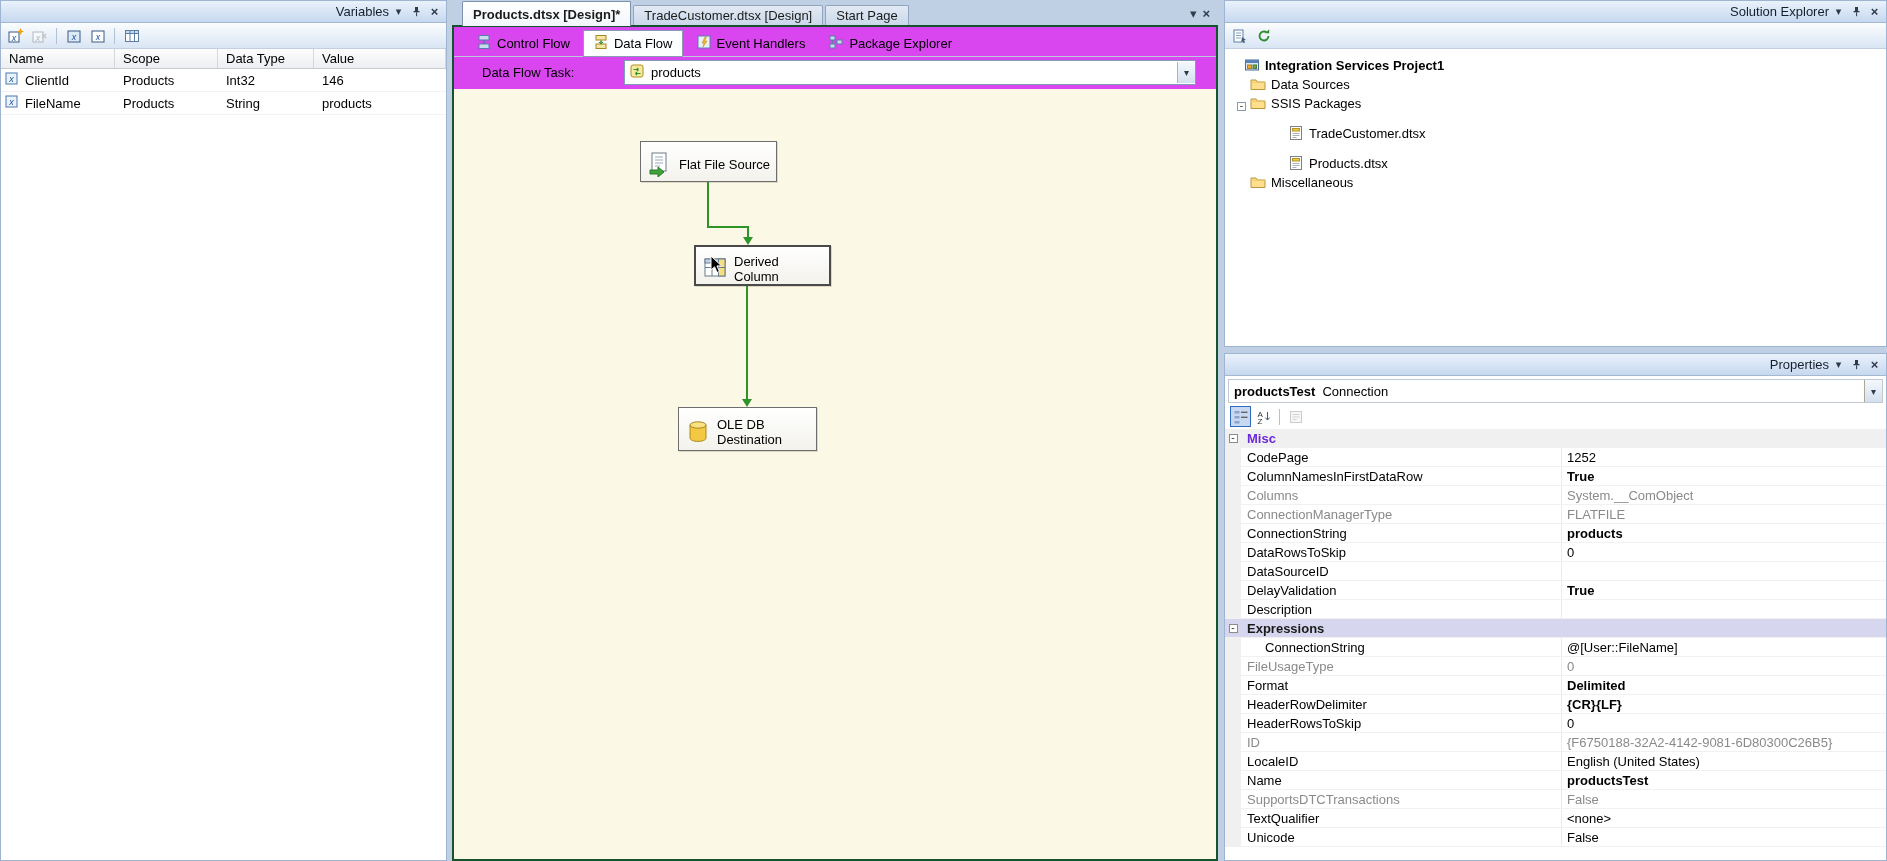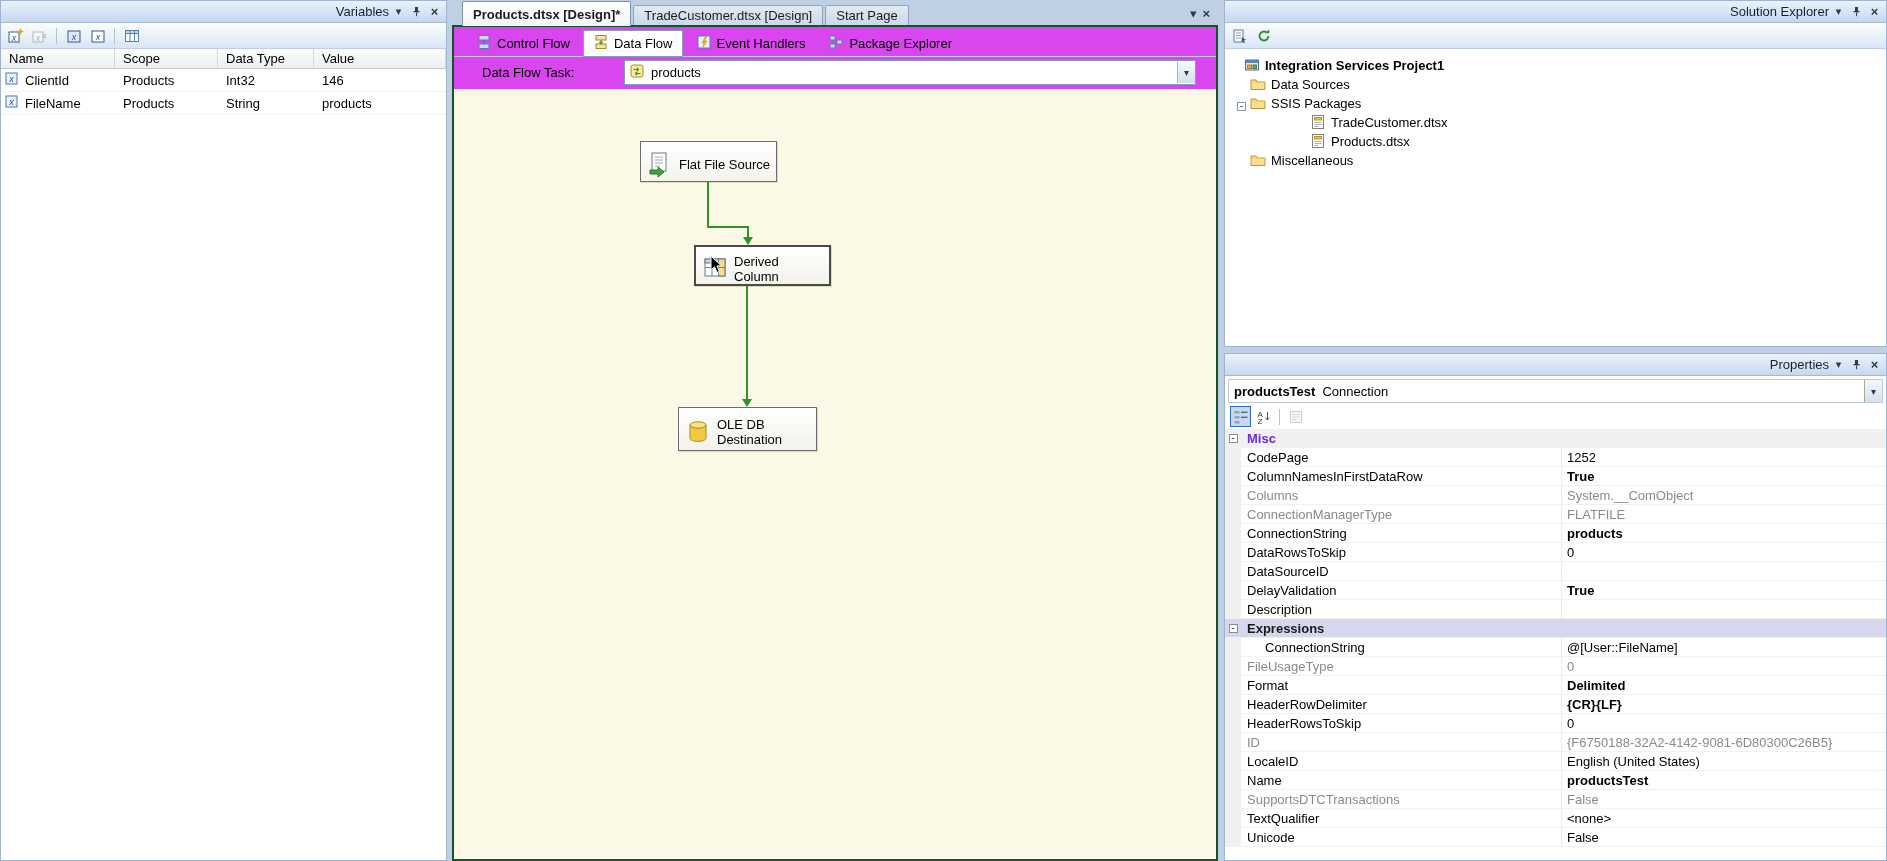--- a/index.html
+++ b/index.html
@@ -63,21 +63,21 @@
   #comp-oledb     { left:224px; top:318px; width:139px; height:44px; }
   .conn { position:absolute; background:#2E9428; }
   .arrowhead { position:absolute; width:0; height:0; border-left:5px solid transparent;
                border-right:5px solid transparent; border-top:8px solid #2E9428; }
   .mouse-cursor { position:absolute; left:14px; top:8px; z-index:5; }
 
   
   #solution-panel { left:1224px; top:0; width:663px; height:347px; }
   .tree { padding-top:5px; }
   .tree-row { display:flex; align-items:flex-end; height:19px; }
-  .lvl0{padding-left:6px;} .lvl1{padding-left:12px;} .lvl2{padding-left:72px;}
+  .lvl0{padding-left:6px;} .lvl1{padding-left:12px;} .lvl2{padding-left:50px;margin-top:11px;}
   .tree-exp { width:9px; height:9px; border:1px solid #869CB4; background:#fff; color:#333;
               font-size:10px; line-height:6px; text-align:center; margin-right:4px; flex:none; }
   .tree-exp.none { border:none; background:transparent; }
   .tree-icon { width:16px; height:16px; margin-right:5px; flex:none; display:flex; align-items:center; }
   .tree-label.b { font-weight:bold; }
 
   
   #properties-panel { left:1224px; top:353px; width:663px; height:508px; }
   .prop-object { height:24px; margin:3px 3px 1px 3px; border:1px solid #C0C8D4; background:#fff;
                  display:flex; align-items:center; padding-left:5px; }

